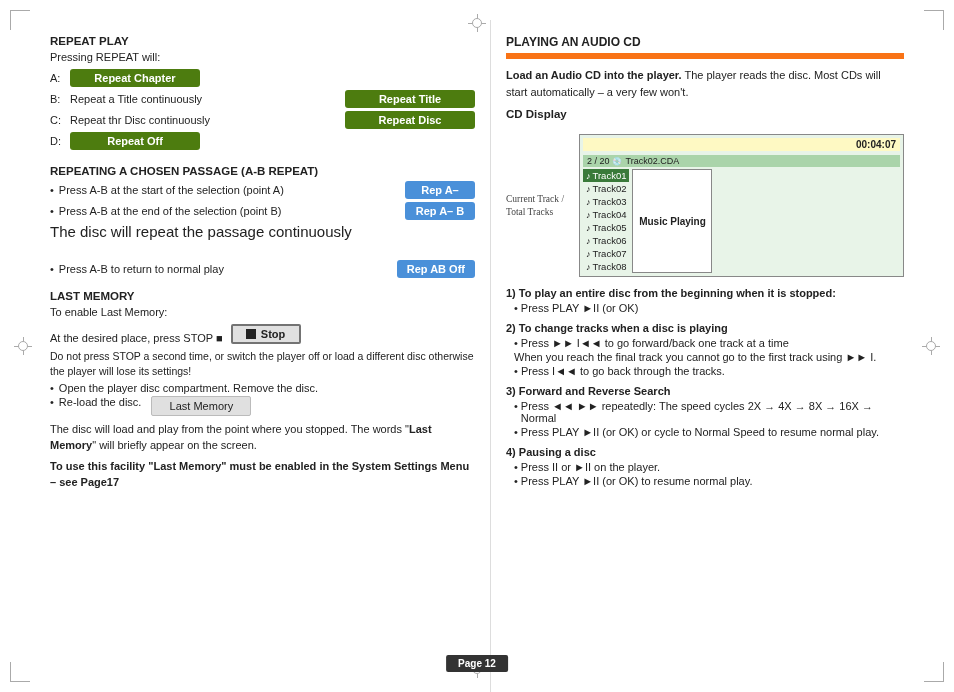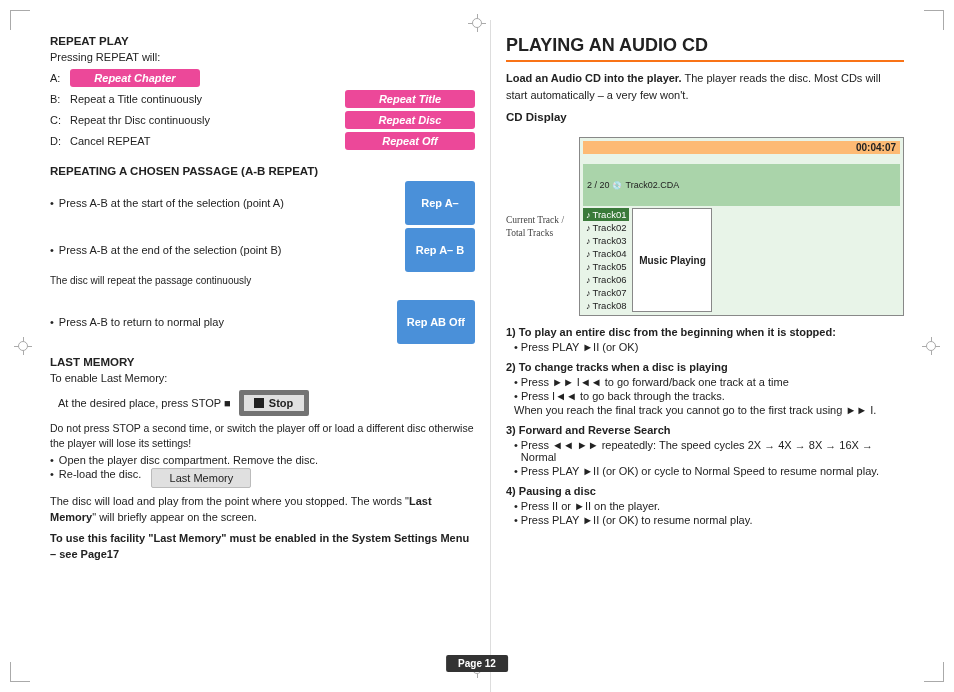--- a/index.html
+++ b/index.html
@@ -104,65 +104,63 @@
     .repeat-item-label {
       width: 20px;
       font-size: 11px;
     }
     .repeat-item-text {
       flex: 1;
       font-size: 11px;
       padding-right: 5px;
     }
     .repeat-badge {
-      background: #ec4899;
+      background: #4d7c0f;
       color: #fff;
       font-weight: bold;
       font-size: 11px;
       padding: 3px 12px;
       border-radius: 3px;
       min-width: 130px;
       text-align: center;
       white-space: nowrap;
-      font-style: italic;
     }
 
     
     .ab-section { margin-bottom: 8px; }
     .ab-badge {
       background: #4a90d9;
       color: #fff;
       font-weight: bold;
       font-size: 11px;
-      padding: 16px 10px;
+      padding: 3px 10px;
       border-radius: 3px;
       min-width: 70px;
       text-align: center;
       display: inline-block;
     }
     .ab-row {
       display: flex;
       align-items: center;
       margin-bottom: 3px;
     }
     .bullet { margin-right: 5px; }
     .ab-row-text { flex: 1; font-size: 11px; }
     .lm-stop-row {
       display: flex;
-      align-items: center;
+      align-items: flex-end;
       margin-bottom: 5px;
       gap: 8px;
-      margin-left: 8px;
     }
     .stop-badge {
       display: flex;
       align-items: center;
       gap: 5px;
       background: #e0e0e0;
-      border: 5px solid #737373;
+      border: 2px solid #737373;
       border-radius: 2px;
       padding: 2px 8px;
       font-size: 11px;
       font-weight: bold;
       min-width: 70px;
       justify-content: center;
     }
     .stop-icon {
       width: 10px;
       height: 10px;
@@ -199,59 +197,59 @@
     }
     .bold { font-weight: bold; }
     .lm-final-note {
       font-size: 11px;
       margin-top: 6px;
       line-height: 1.4;
     }
 
     
     .right-title {
-      font-size: 18px;
+      font-size: 12px;
       font-weight: bold;
       margin-bottom: 8px;
-      border-bottom: 2px solid #f97316;
+      border-bottom: 6px solid #f97316;
       padding-bottom: 4px;
     }
     .intro-text {
       font-size: 11px;
       margin-bottom: 8px;
       line-height: 1.5;
     }
     .cd-display-label {
       font-size: 11.5px;
       font-weight: bold;
       margin-bottom: 4px;
     }
     .cd-screen {
       border: 1px solid #888;
       background: #e8f4e8;
       flex: 1;
       padding: 3px;
       position: relative;
     }
     .cd-header-bar {
-      background: #fdba74;
+      background: #fef9c3;
       display: flex;
       justify-content: flex-end;
       align-items: center;
       padding: 1px 4px;
       font-size: 10px;
       font-weight: bold;
       color: #222;
-      margin-bottom: 10px;
+      margin-bottom: 4px;
     }
     .cd-sub-bar {
       background: #aad4aa;
       display: flex;
       align-items: center;
-      padding: 16px 4px;
+      padding: 1px 4px;
       font-size: 9px;
       gap: 3px;
       margin-bottom: 2px;
     }
     .cd-track-item {
       display: flex;
       align-items: center;
       padding: 1px 3px;
       font-size: 9.5px;
       gap: 2px;
@@ -357,39 +355,38 @@
       </div>
 
       <div class="repeat-item-row">
         <span class="repeat-item-label">C:</span>
         <span class="repeat-item-text">Repeat thr Disc continuously</span>
         <span class="repeat-badge">Repeat Disc</span>
       </div>
 
       <div class="repeat-item-row">
         <span class="repeat-item-label">D:</span>
-        <span class="repeat-item-text">Cancel REPEAT</span>
         <span class="repeat-badge">Repeat Off</span>
       </div>
     </div>
 
     <div class="section-title">REPEATING A CHOSEN PASSAGE (A-B Repeat)</div>
 
     <div class="ab-section">
       <div class="ab-row">
         <span class="bullet">•</span>
         <span class="ab-row-text">Press A-B at the start of the selection (point A)</span>
         <span class="ab-badge">Rep A–</span>
       </div>
       <div class="ab-row">
         <span class="bullet">•</span>
         <span class="ab-row-text">Press A-B at the end of the selection (point B)</span>
         <span class="ab-badge">Rep A– B</span>
       </div>
-      <div style="font-size:10px;margin-bottom:14px;">The disc will repeat the passage continuously</div>
+      <div style="font-size:15px;margin-bottom:20px;">The disc will repeat the passage continuously</div>
       <div class="ab-row">
         <span class="bullet">•</span>
         <span class="ab-row-text">Press A-B to return to normal play</span>
         <span class="ab-badge">Rep AB Off</span>
       </div>
     </div>
 
     <div class="section-title">LAST MEMORY</div>
     <div class="sub-title">To enable Last Memory:</div>
 
@@ -509,22 +506,22 @@
     </div>
 
     <div class="num-section">
       <div class="num-title">
         <span>2) </span><span>To  change tracks when a disc is playing</span>
       </div>
       <div class="num-item">
         <span>•</span>
         <span>Press ►► I◄◄ to go forward/back one track at a time</span>
       </div>
+      <div style="font-size:11px;margin-left:8px;margin-bottom:2px;">When you reach the final track you cannot go to the first track using ►► I.</div>
       <div style="font-size:11px;margin-left:8px;margin-bottom:2px;">• Press I◄◄ to go back through the tracks.</div>
-      <div style="font-size:11px;margin-left:8px;margin-bottom:2px;">When you reach the final track you cannot go to the first track using ►► I.</div>
     </div>
 
     <div class="num-section">
       <div class="num-title">
         <span>3) </span><span>Forward and Reverse Search</span>
       </div>
       <div class="num-item">
         <span>•</span>
         <span>Press ◄◄ ►► repeatedly: The speed cycles  2X → 4X → 8X → 16X → Normal</span>
       </div>

